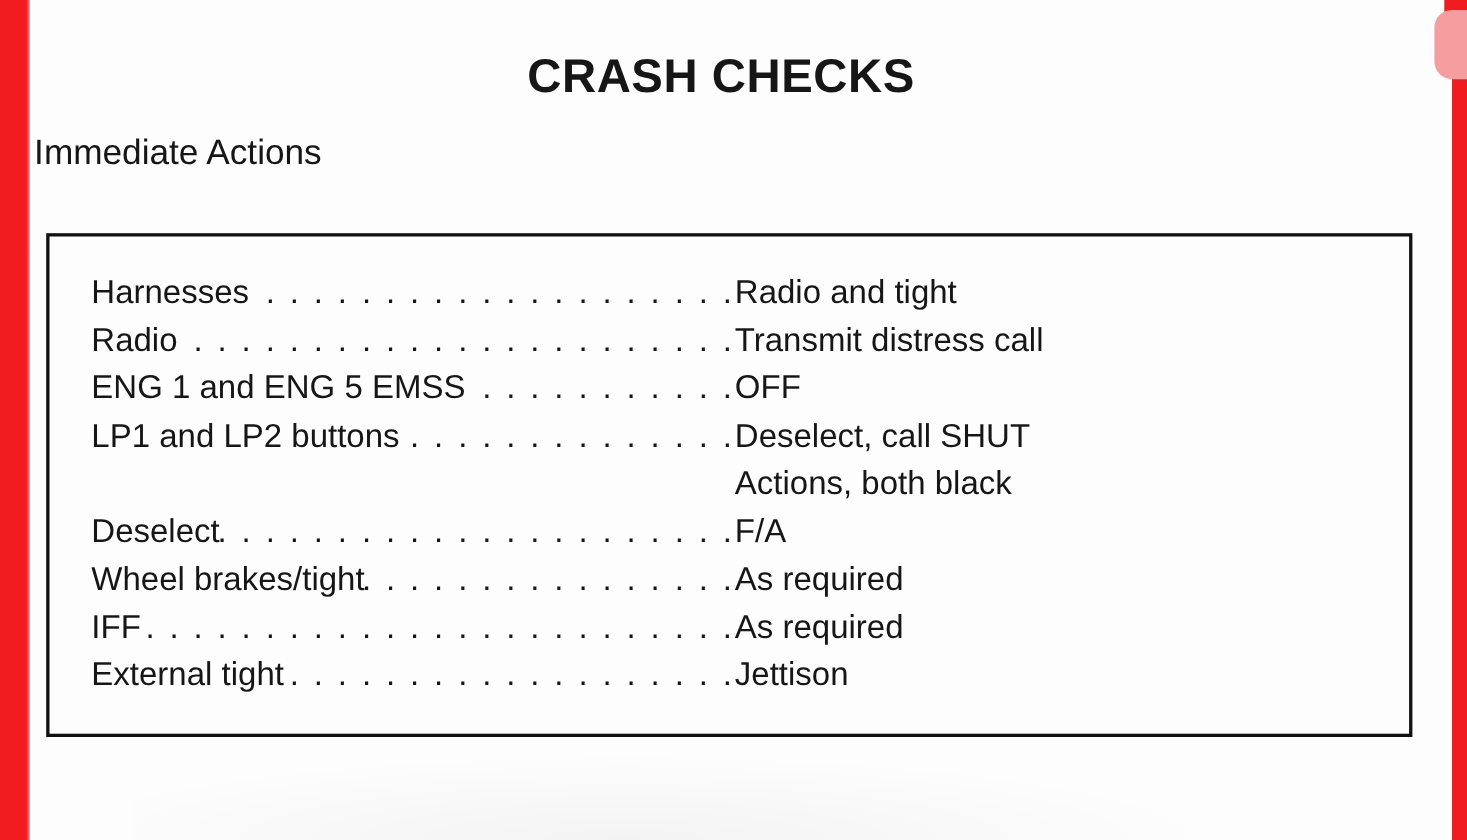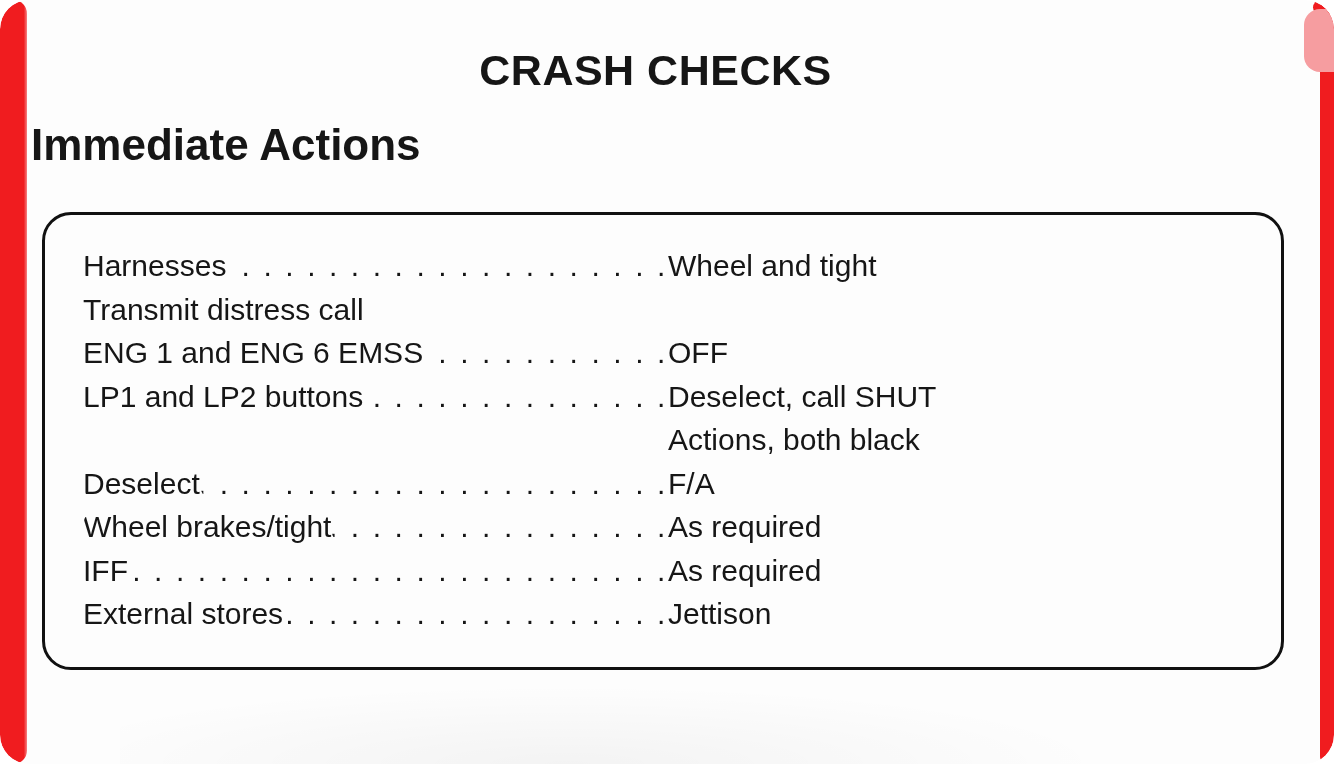--- a/index.html
+++ b/index.html
@@ -2,21 +2,21 @@
 <html style="--accent-red: #f01c1f; --pink: #f69da0; --text: #161616; --border: #111111; --bg: #fdfdfd;"><head>
 <meta charset="utf-8">
 <style>
   :root{
     --accent-red:#f01c1f;
     --pink:#f69da0;
     --text:#161616;
     --border:#111111;
     --bg:#fdfdfd;
   }
-  *{margin:0;padding:0;box-sizing:border-box;border-radius:29px;}
+  *{margin:0;padding:0;box-sizing:border-box;}
   html,body{background:#ffffff;}
   .page{
     position:relative;
     width:1334px;
     height:764px;
     background:var(--bg);
     overflow:hidden;
     font-family:"Liberation Sans", sans-serif;
     color:var(--text);
   }
@@ -54,22 +54,22 @@
     top:46px; left:27px; right:50px;
     text-align:center;
     font-size:43px;
     font-weight:700;
     letter-spacing:0.5px;
     color:var(--text);
   }
   .subtitle{
     position:absolute;
     top:120px; left:31px;
-    font-size:44px;
-    font-weight:700;
+    font-size:32px;
+    font-weight:400;
     color:var(--text);
   }
   .checklist-box{
     position:absolute;
     top:212px; left:42px;
     width:1242px; height:458px;
     border:3px solid var(--border);
     padding:29px 14px 16px 38px;
     background:transparent;
   }
@@ -123,30 +123,34 @@
 
   <h2 class="subtitle">Immediate Actions</h2>
 
   <div class="checklist-box">
     <div>
   <div class="row">
     <span class="row-left">
       <span class="item-label">Harnesses</span>
       <span class="dot-leader"></span>
     </span>
-    <span class="item-value">Wheel and tight</span>
-  </div>
-
-  <div class="row">
+    <span class="item-value">Radio and tight</span>
+  </div>
+
+  <div class="row">
+    <span class="row-left">
+      <span class="item-label">Radio</span>
+      <span class="dot-leader"></span>
+    </span>
     <span class="item-value">Transmit distress call</span>
   </div>
 
   <div class="row">
     <span class="row-left">
-      <span class="item-label">ENG 1 and ENG 6 EMSS</span>
+      <span class="item-label">ENG 1 and ENG 5 EMSS</span>
       <span class="dot-leader"></span>
     </span>
     <span class="item-value">OFF</span>
   </div>
 
   <div class="row">
     <span class="row-left">
       <span class="item-label">LP1 and LP2 buttons</span>
       <span class="dot-leader"></span>
     </span>
@@ -179,21 +183,21 @@
   <div class="row">
     <span class="row-left">
       <span class="item-label">IFF</span>
       <span class="dot-leader"></span>
     </span>
     <span class="item-value">As required</span>
   </div>
 
   <div class="row">
     <span class="row-left">
-      <span class="item-label">External stores</span>
+      <span class="item-label">External tight</span>
       <span class="dot-leader"></span>
     </span>
     <span class="item-value">Jettison</span>
   </div>
 </div>
   </div>
 
 </div>
 
 </body></html>

